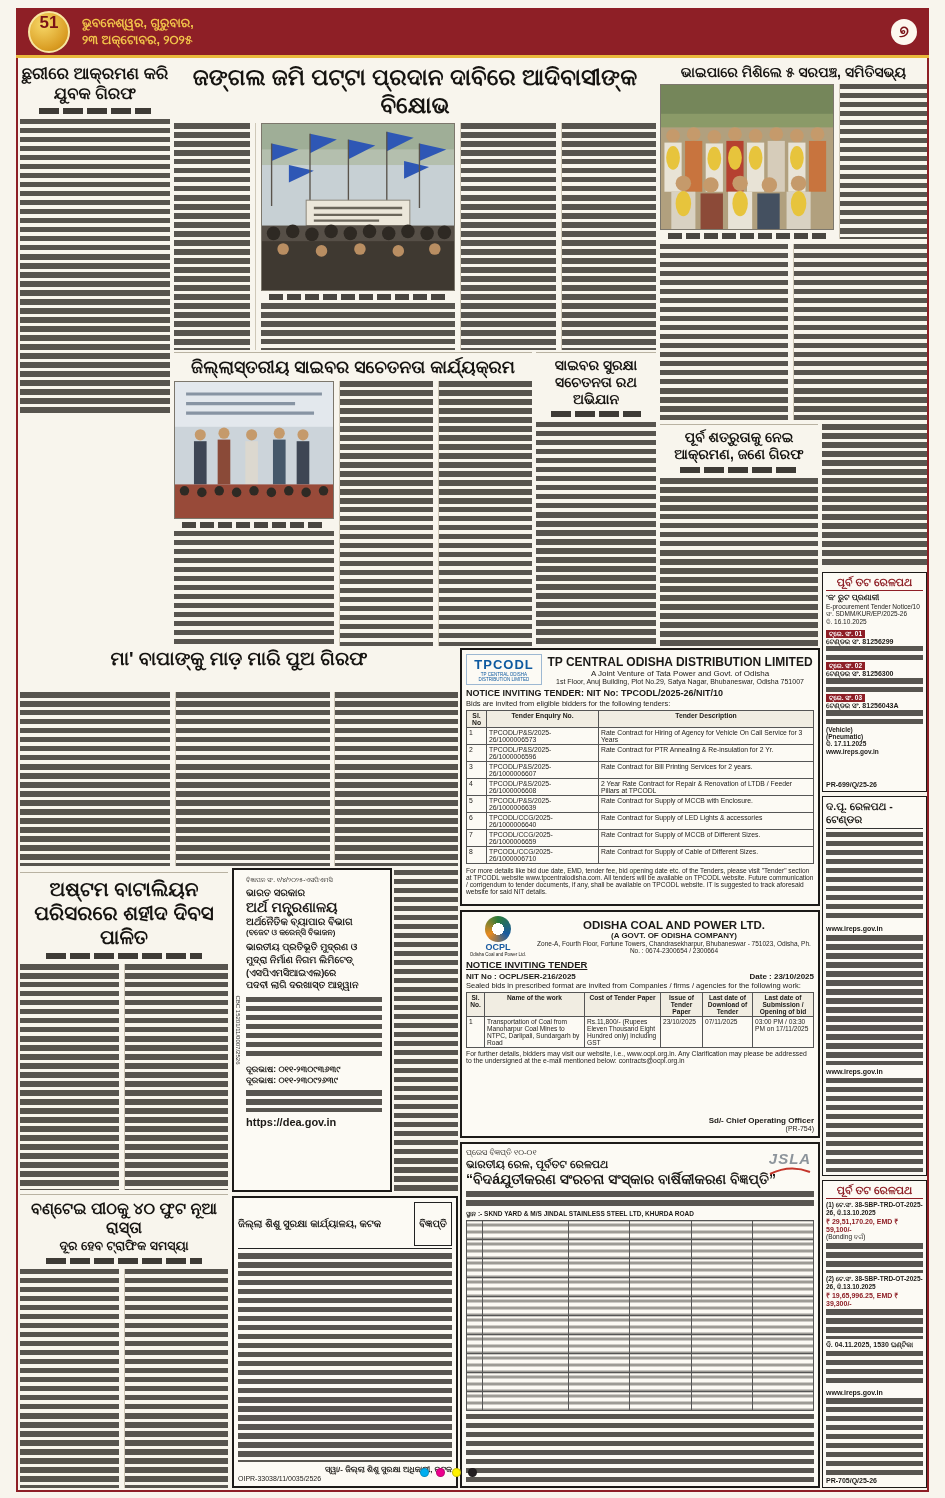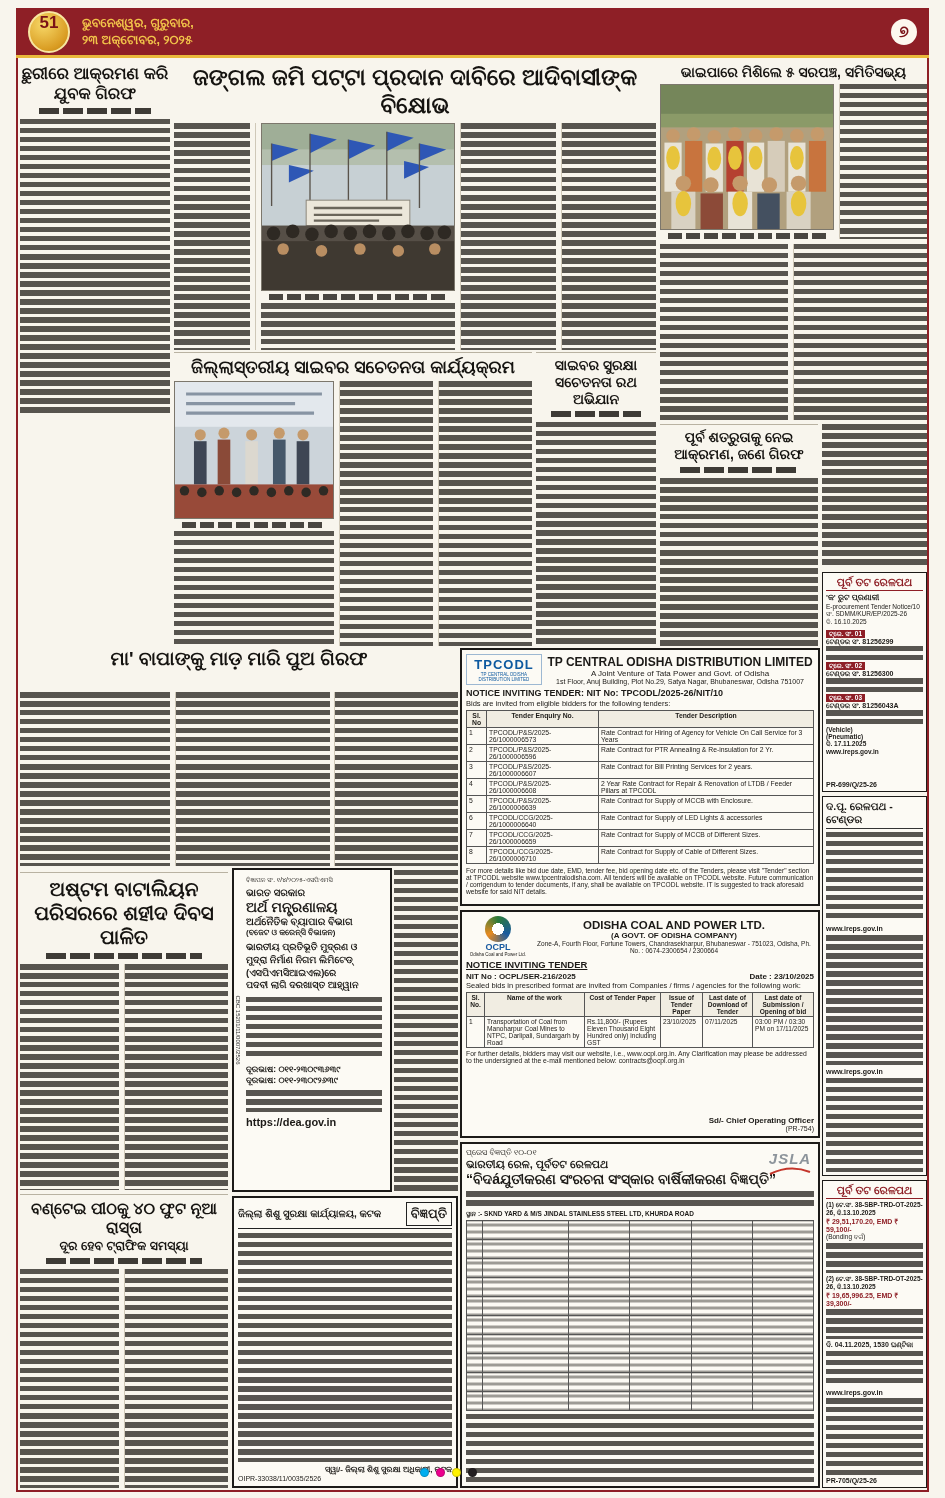--- a/index.html
+++ b/index.html
@@ -613,21 +613,21 @@
             <td class="ghost-cell"></td>
           </tr>
         </tbody>
     </table>
     <div class="st" style="margin-top:3px"></div>
   </div>
 
   <div class="ad" style="left:232px;top:1196px;width:226px;height:292px;display:flex;flex-direction:column">
     <div style="display:flex;justify-content:space-between;align-items:center;border-bottom:1px solid #222;padding-bottom:2px">
       <div class="b" style="font-size:10px">ଜିଲ୍ଲା ଶିଶୁ ସୁରକ୍ଷା କାର୍ଯ୍ୟାଳୟ, କଟକ</div>
-      <div class="b" style="border:1px solid #222;font-size:13px;padding:3px 4px">ବିଜ୍ଞପ୍ତି</div>
+      <div class="b" style="border:1px solid #222;font-size:10px;padding:15px 4px">ବିଜ୍ଞପ୍ତି</div>
     </div>
     <div class="st" style="margin-top:4px"></div>
     <div class="b" style="text-align:right;font-size:8px;margin-top:3px">ସ୍ୱା/- ଜିଲ୍ଲା ଶିଶୁ ସୁରକ୍ଷା ଅଧିକାରୀ, କଟକ</div>
     <div style="font-size:7px">OIPR-33038/11/0035/2526</div>
   </div>
 
   <div class="abs" style="left:420px;top:1468px;display:flex;gap:7px">
     <div class="dot" style="background:#00aeef"></div>
     <div class="dot" style="background:#ec008c"></div>
     <div class="dot" style="background:#fff200"></div>

